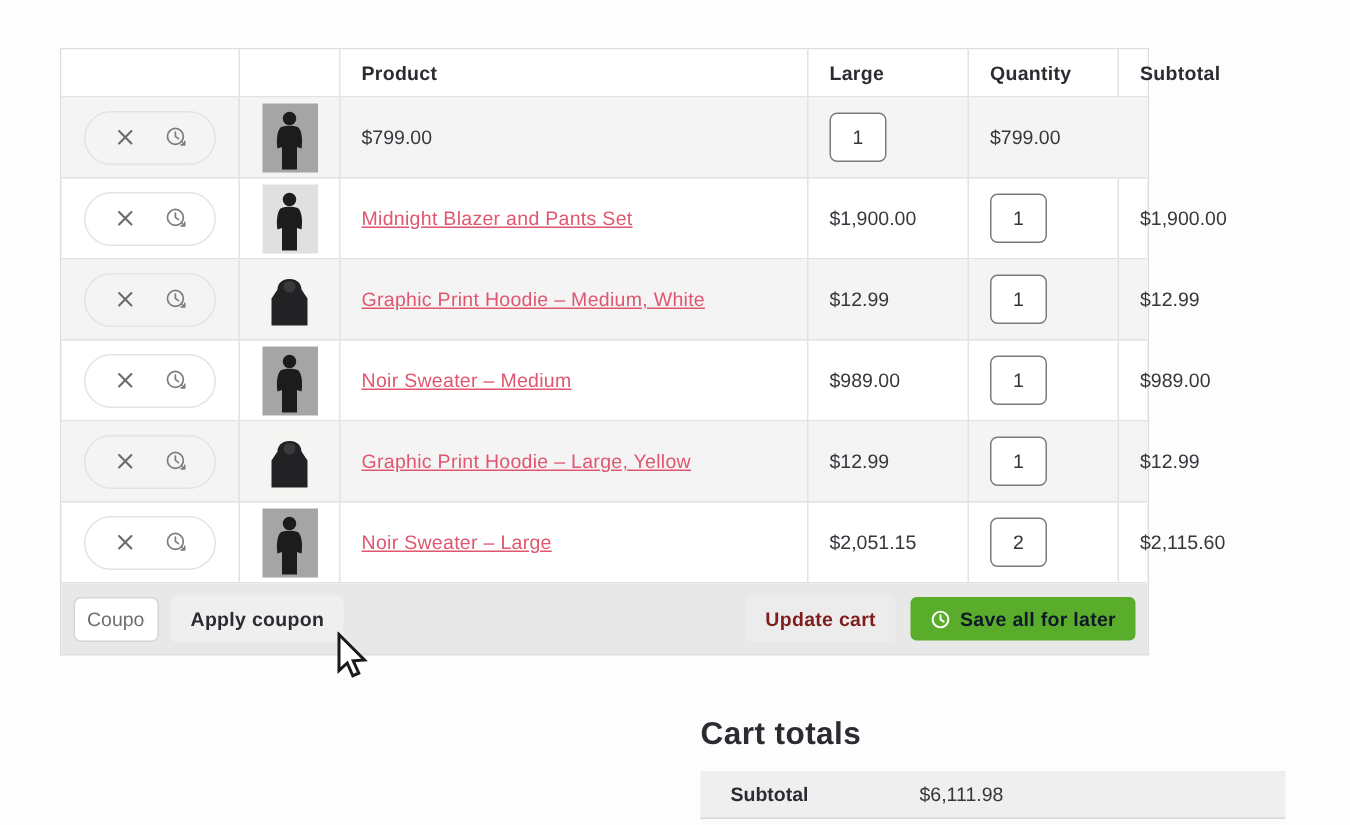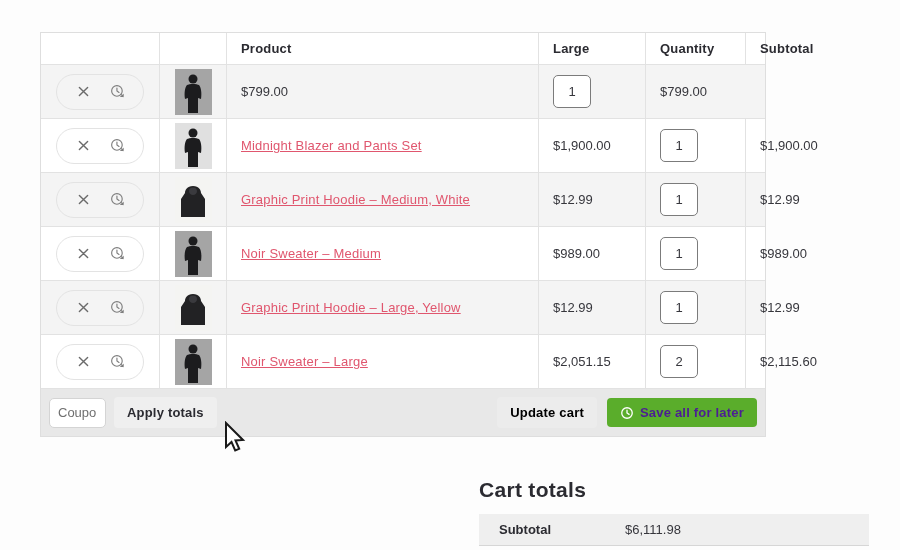--- a/index.html
+++ b/index.html
@@ -93,27 +93,27 @@
   }
   #coupon-input::placeholder { color: #6f6f6f; }
   .btn {
     border: none; border-radius: 4px;
     font-family: inherit; font-size: 13px; font-weight: 700;
     padding: 8px 13px; cursor: pointer;
     letter-spacing: .2px;
   }
   .btn-soft { background: #efefef; color: #2b2b31; }
   .spacer { flex: 1; }
-  .btn-disabled { background: #ececec; color: #000000; margin-right: 10px; cursor: default; }
+  .btn-disabled { background: #ececec; color: #7f1d1d; margin-right: 10px; cursor: default; }
   .btn-green {
-    background: #5aad2b; color: #4c1d95;
+    background: #5aad2b; color: #0f172a;
     display: flex; align-items: center; gap: 6px;
     padding: 7px 13px;
   }
-  #cart-totals { position: absolute; left: 479px; top: 478px; width: 390px; }
+  #cart-totals { position: absolute; left: 467px; top: 478px; width: 390px; }
   #cart-totals h2 { font-size: 21px; color: #2b2b31; letter-spacing: .3px; margin-bottom: 12px; }
   .totals-row {
     display: flex; align-items: center;
     height: 32px;
     background: #efefef;
     border-bottom: 1px solid #d6d6d6;
     font-size: 13px;
     padding-left: 20px;
   }
   .totals-row .t-label { font-weight: 700; width: 126px; color: #2b2b31; }
@@ -392,21 +392,21 @@
     </div>
     <div class="cell c-subtotal">
       <span>$2,115.60</span>
     </div>
   </div>
 </div>
 
   <div id="cart-actions">
     <div class="coupon-group">
       <input id="coupon-input" placeholder="Coupon code" style="">
-      <button class="btn btn-soft">Apply totals</button>
+      <button class="btn btn-soft">Apply coupon</button>
     </div>
     <div class="spacer"></div>
     <button class="btn btn-disabled">Update cart</button>
     <button class="btn btn-green">
       <span style="display:flex">
         <svg width="14" height="14" viewBox="0 0 16 16">
           <circle cx="8" cy="8" r="6" fill="none" stroke="#fff" stroke-width="1.5"></circle>
           <path d="M8 4.8 V8 L10.4 9.6" fill="none" stroke="#fff" stroke-width="1.5" stroke-linecap="round"></path>
         </svg>
       </span>

